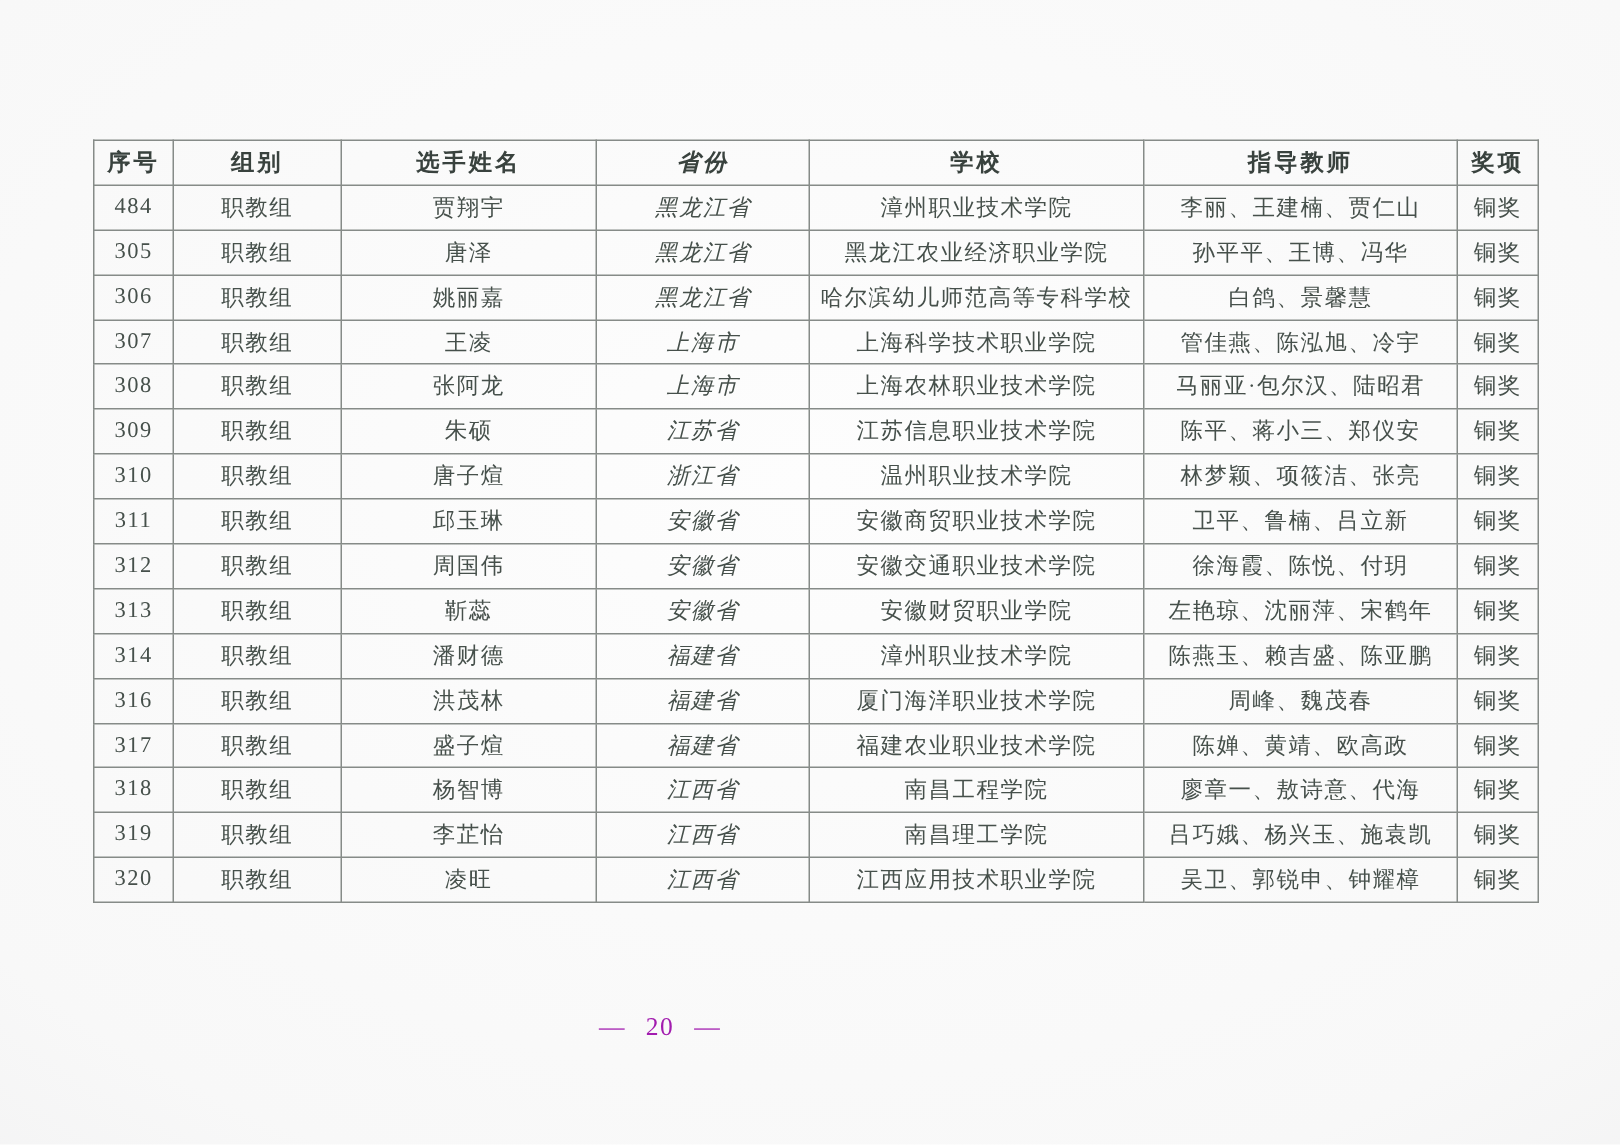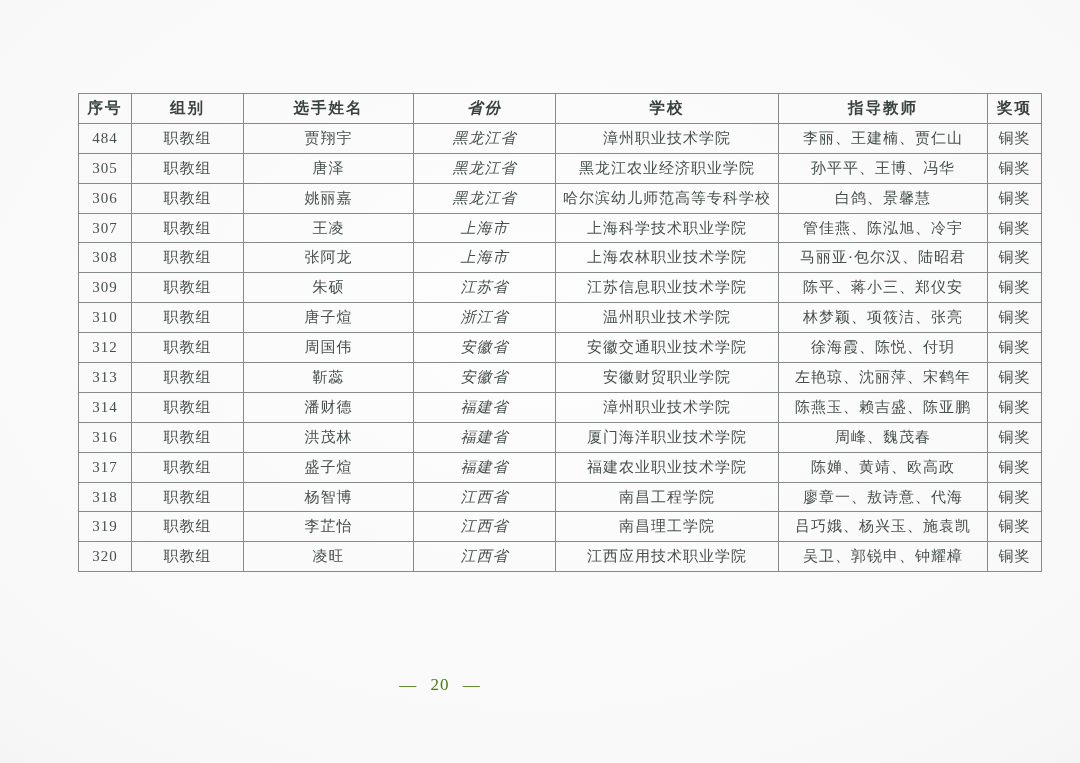--- a/index.html
+++ b/index.html
@@ -11,21 +11,21 @@
     background: radial-gradient(130% 130% at 50% 42%,
       #fdfdfd 0%, #f8f8f8 50%, #ededee 80%, #dcdddd 100%);
   }
   .canvas {
     position: relative;
     width: 1080px;
     height: 763px;
   }
   .award-table {
     position: absolute;
-    left: 78px;
+    left: 62px;
     top: 93px;
     width: 928px;
     border-collapse: collapse;
     table-layout: fixed;
     padding-left: 11px;
   }
   .award-table th, .award-table td {
     border: 1px solid #868b88;
     text-align: center;
     vertical-align: middle;
@@ -50,21 +50,21 @@
   .col-school   { width: 218px; }
   .col-teachers { width: 204px; letter-spacing: 0.5px; }
   .col-award    { width: 49px;  letter-spacing: 0.5px; }
   .footer {
     position: absolute;
     left: 0;
     top: 675px;
     width: 880px;
     text-align: center;
     font-size: 17px;
-    color: #4d7c0f;
+    color: #a21caf;
     letter-spacing: 1px;
     word-spacing: 8px;
   }
 </style>
 </head>
 <body>
 
 <div class="canvas">
   <table class="award-table">
     <thead>
@@ -136,20 +136,29 @@
         <tr>
           <td class="col-no">310</td>
           <td class="col-group">职教组</td>
           <td class="col-name">唐子煊</td>
           <td class="col-province">浙江省</td>
           <td class="col-school">温州职业技术学院</td>
           <td class="col-teachers">林梦颖、项筱洁、张亮</td>
           <td class="col-award">铜奖</td>
         </tr>
         <tr>
+          <td class="col-no">311</td>
+          <td class="col-group">职教组</td>
+          <td class="col-name">邱玉琳</td>
+          <td class="col-province">安徽省</td>
+          <td class="col-school">安徽商贸职业技术学院</td>
+          <td class="col-teachers">卫平、鲁楠、吕立新</td>
+          <td class="col-award">铜奖</td>
+        </tr>
+        <tr>
           <td class="col-no">312</td>
           <td class="col-group">职教组</td>
           <td class="col-name">周国伟</td>
           <td class="col-province">安徽省</td>
           <td class="col-school">安徽交通职业技术学院</td>
           <td class="col-teachers">徐海霞、陈悦、付玥</td>
           <td class="col-award">铜奖</td>
         </tr>
         <tr>
           <td class="col-no">313</td>

